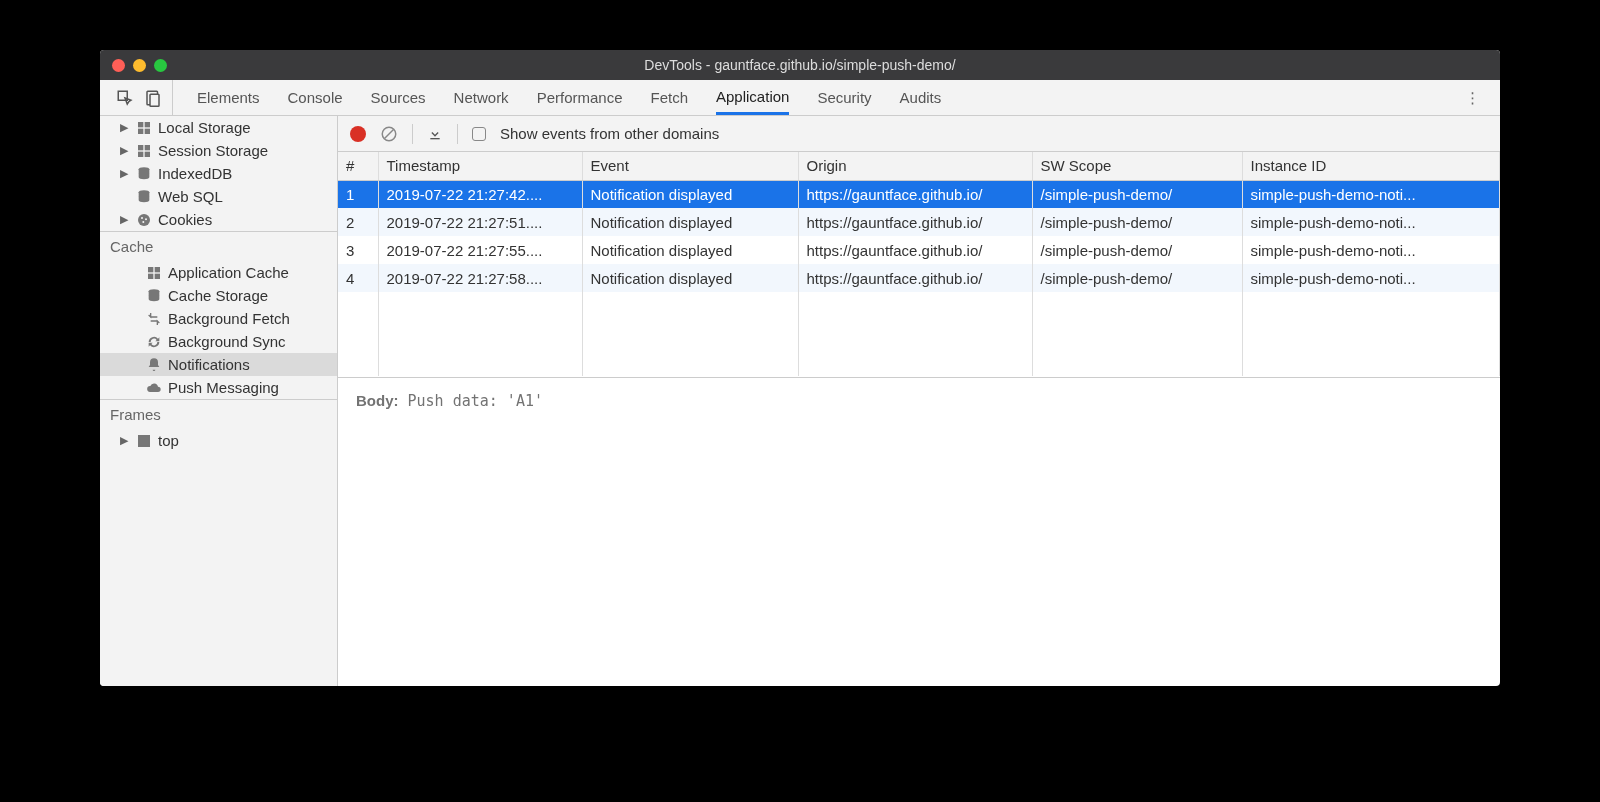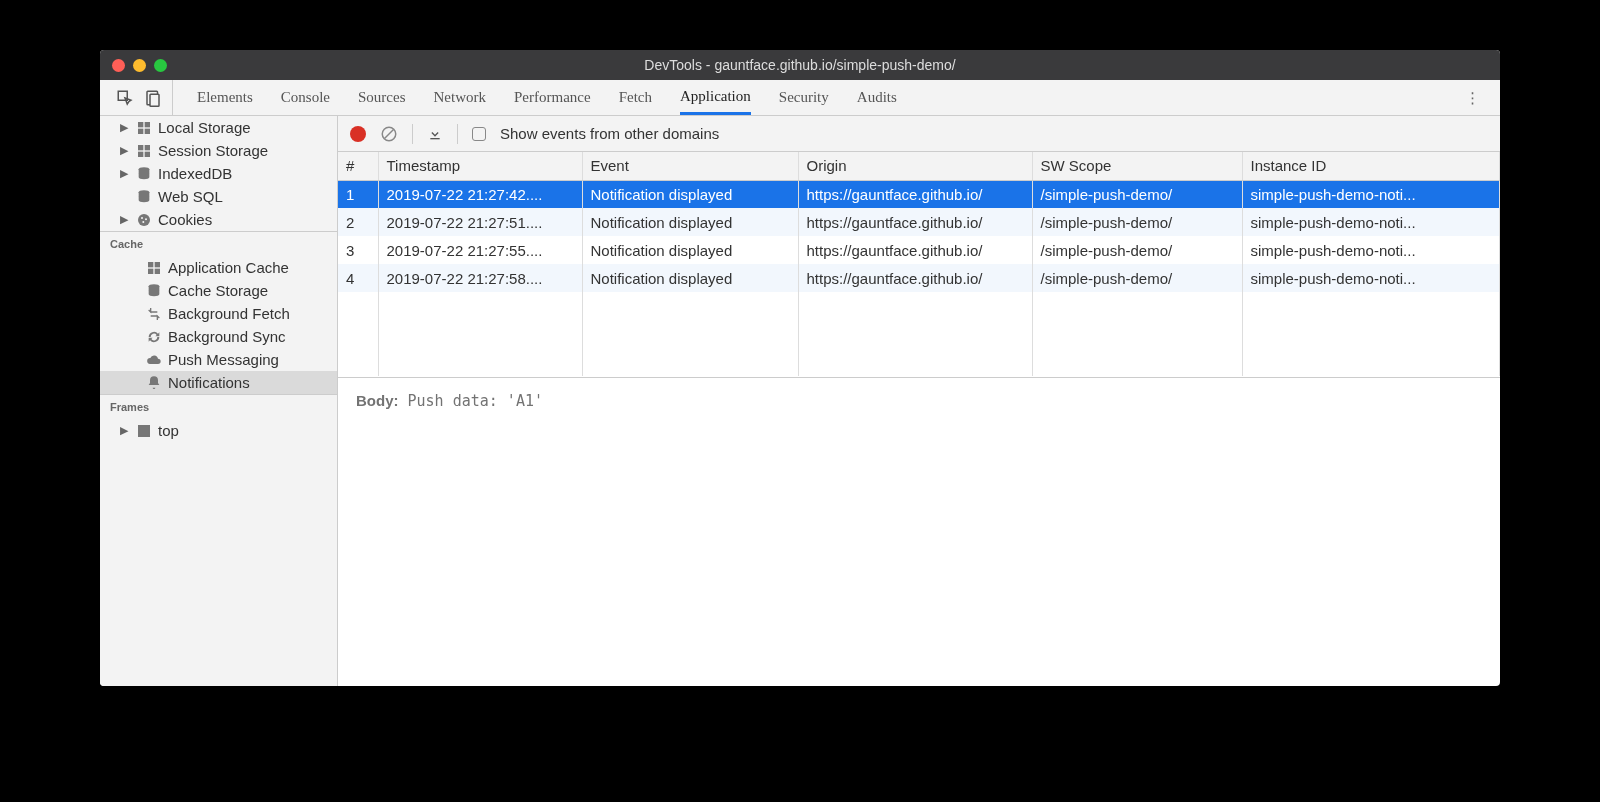--- a/index.html
+++ b/index.html
@@ -43,39 +43,38 @@
     height: 36px;
     border-bottom: 1px solid #ccc;
     background: #f3f3f3;
     padding: 0 6px;
   }
   .tabbar-left {
     display: flex; gap: 10px; padding: 0 10px; align-items: center;
     border-right: 1px solid #ccc; height: 100%;
   }
   .tabbar-icon { width: 18px; height: 18px; color: #555; display:flex; align-items:center; justify-content:center;}
-  .tabs { display: flex; gap: 28px; padding-left: 24px; flex: 1; align-items: center; height: 100%; font-family: Liberation Serif, serif; }
+  .tabs { display: flex; gap: 28px; padding-left: 24px; flex: 1; align-items: center; height: 100%; }
   .tab { color: #555; cursor: pointer; height: 100%; display:flex; align-items:center; }
   .tab.active { color: #222; border-bottom: 3px solid #1a73e8; font-weight: 400; }
   .kebab { padding: 0 14px; color:#666; }
   .main { display: flex; height: 570px; }
   .sidebar {
     width: 238px; border-right: 1px solid #ccc; background: #f3f3f3;
     overflow-y: auto; font-size: 15px; color: #333;
   }
   .sb-item {
     display: flex; align-items: center; gap: 6px;
     padding: 3px 4px 3px 20px; cursor: pointer; white-space: nowrap;
   }
   .sb-item.nested { padding-left: 30px; }
   .sb-item.selected { background: #dadada; }
   .sb-section {
-    padding: 6px 10px; color: #666; font-size: 11px;
+    padding: 6px 10px; color: #666; font-size: 15px;
     border-top: 1px solid #ccc;
-    font-weight: bold;
   }
   .sb-section:first-child { border-top: none; }
   .tri { font-size: 11px; color: #666; width: 10px; display:inline-block;}
   .sb-icon { width: 16px; height: 16px; color: #666; display:flex; align-items:center; justify-content:center; flex-shrink:0;}
   .content { flex: 1; display: flex; flex-direction: column; }
   .toolbar {
     height: 36px; border-bottom: 1px solid #ccc; background:#f3f3f3;
     display: flex; align-items: center; padding: 0 12px; gap: 14px;
   }
   .record-dot { width: 16px; height: 16px; border-radius:50%; background:#d93025;}
@@ -247,37 +246,37 @@
           <div class="sb-item nested">
             <span class="tri"></span>
             <span class="sb-icon">
               <svg width="16" height="16" viewBox="0 0 24 24" fill="#777">
                 <path d="M4 12a8 8 0 0 1 14-5l2-2v6h-6l2-2a5 5 0 0 0-9 3"></path>
                 <path d="M20 12a8 8 0 0 1-14 5l-2 2v-6h6l-2 2a5 5 0 0 0 9-3"></path>
               </svg>
             </span>
             <span>Background Sync</span>
           </div>
+          <div class="sb-item nested selected">
+            <span class="tri"></span>
+            <span class="sb-icon">
+              <svg width="16" height="16" viewBox="0 0 24 24" fill="#777">
+                <path d="M12 2a6 6 0 0 0-6 6v4l-2 3h16l-2-3V8a6 6 0 0 0-6-6zM10 19a2 2 0 0 0 4 0"></path>
+              </svg>
+            </span>
+            <span>Notifications</span>
+          </div>
           <div class="sb-item nested">
             <span class="tri"></span>
             <span class="sb-icon">
               <svg width="16" height="16" viewBox="0 0 24 24" fill="#777">
                 <path d="M6 18h12a4 4 0 0 0 0-8 6 6 0 0 0-11.5-1A4.5 4.5 0 0 0 6 18z"></path>
               </svg>
             </span>
             <span>Push Messaging</span>
-          </div>
-          <div class="sb-item nested selected">
-            <span class="tri"></span>
-            <span class="sb-icon">
-              <svg width="16" height="16" viewBox="0 0 24 24" fill="#777">
-                <path d="M12 2a6 6 0 0 0-6 6v4l-2 3h16l-2-3V8a6 6 0 0 0-6-6zM10 19a2 2 0 0 0 4 0"></path>
-              </svg>
-            </span>
-            <span>Notifications</span>
           </div>
         </div>
       <div class="sb-section">Frames</div>
       <div id="sb-frames">
           <div class="sb-item">
             <span class="tri">▶</span>
             <span class="sb-icon">
               <svg width="16" height="16" viewBox="0 0 24 24" fill="#777" stroke="#777" stroke-width="2">
                 <rect x="4" y="4" width="16" height="16"></rect>
               </svg>

